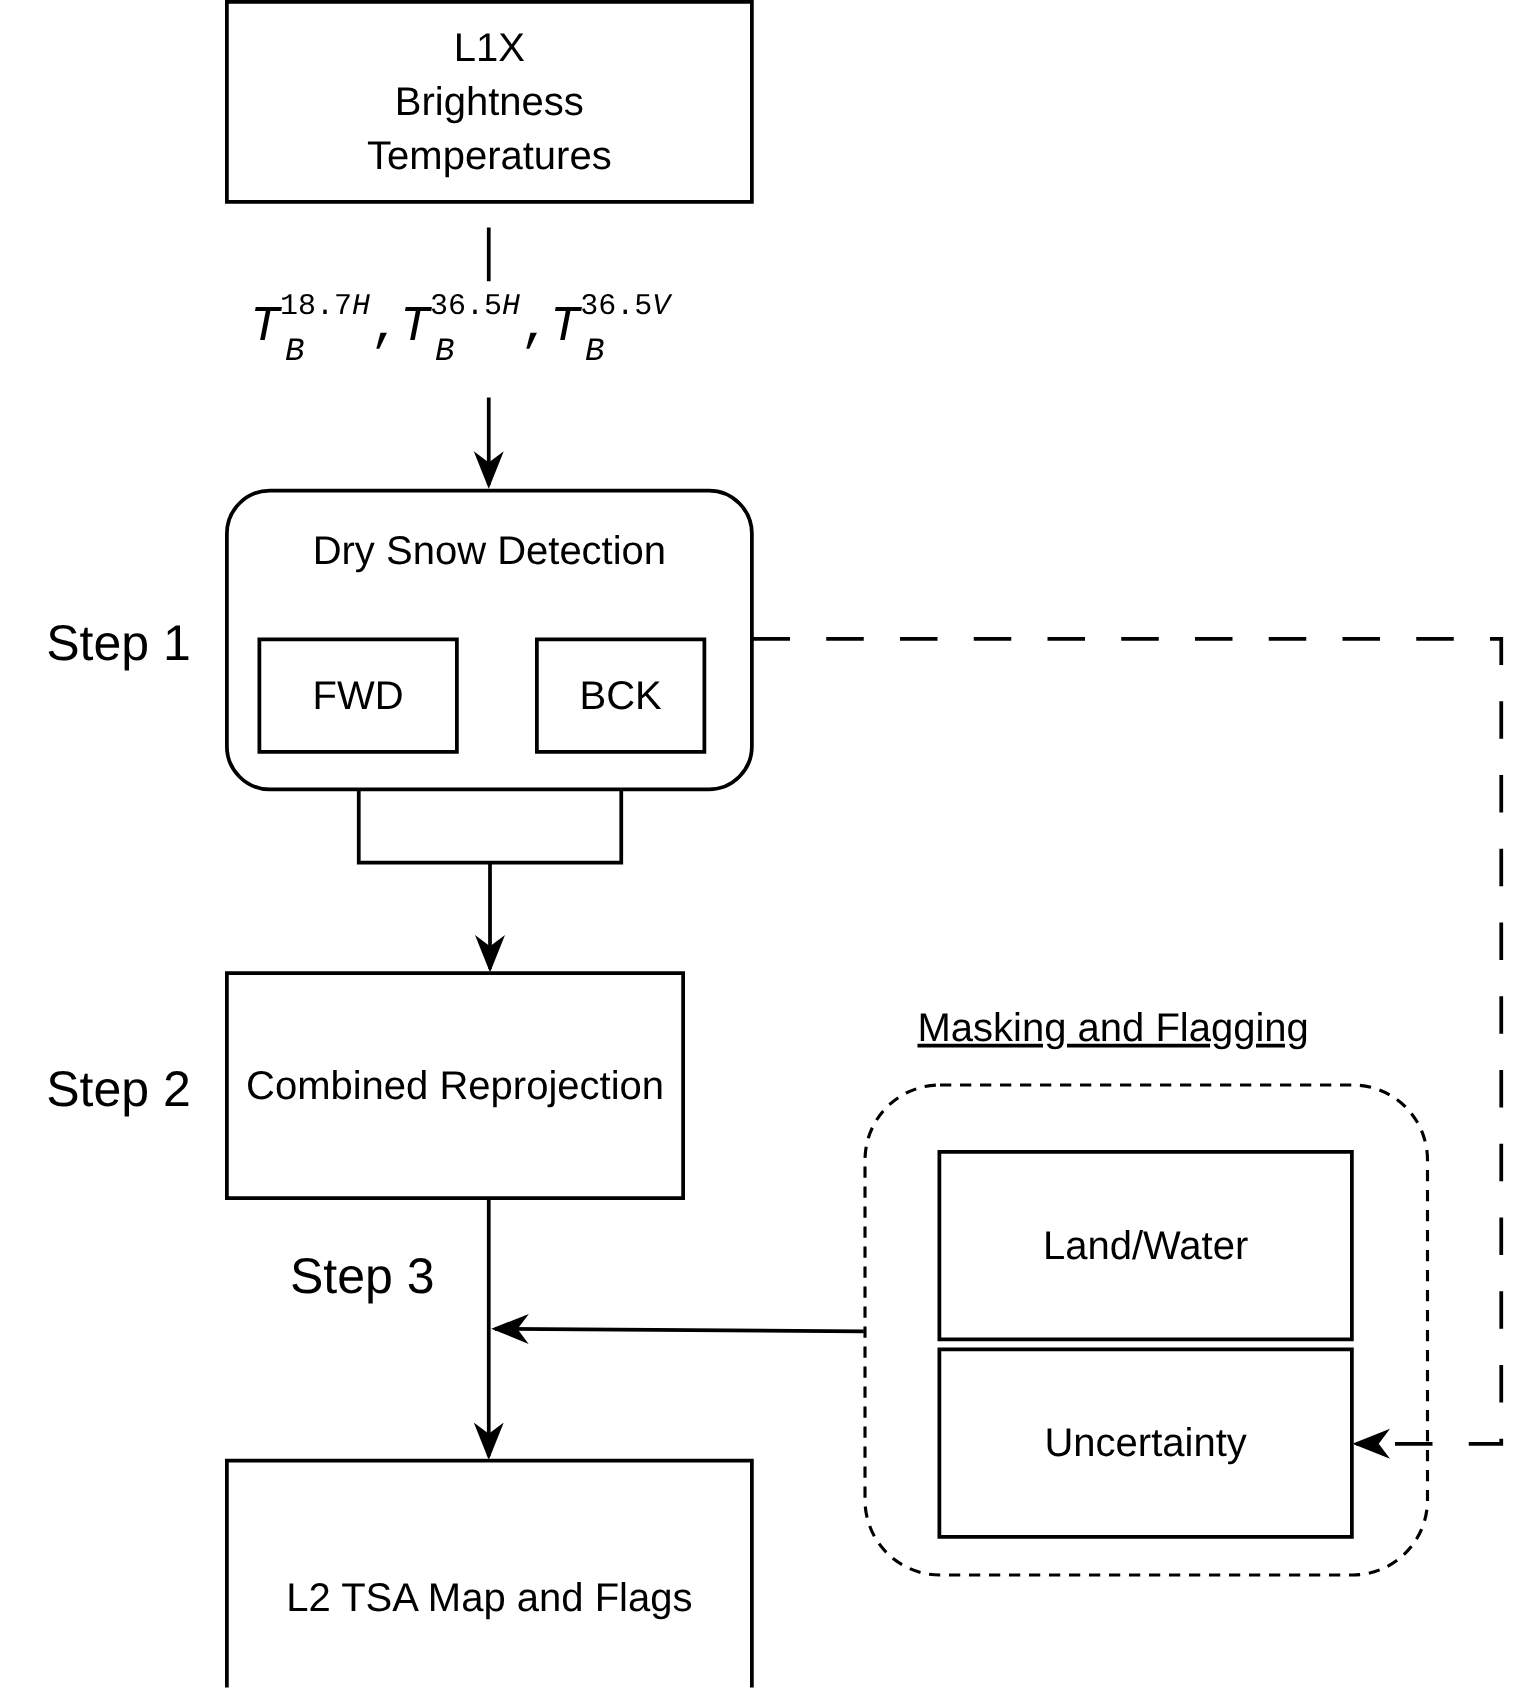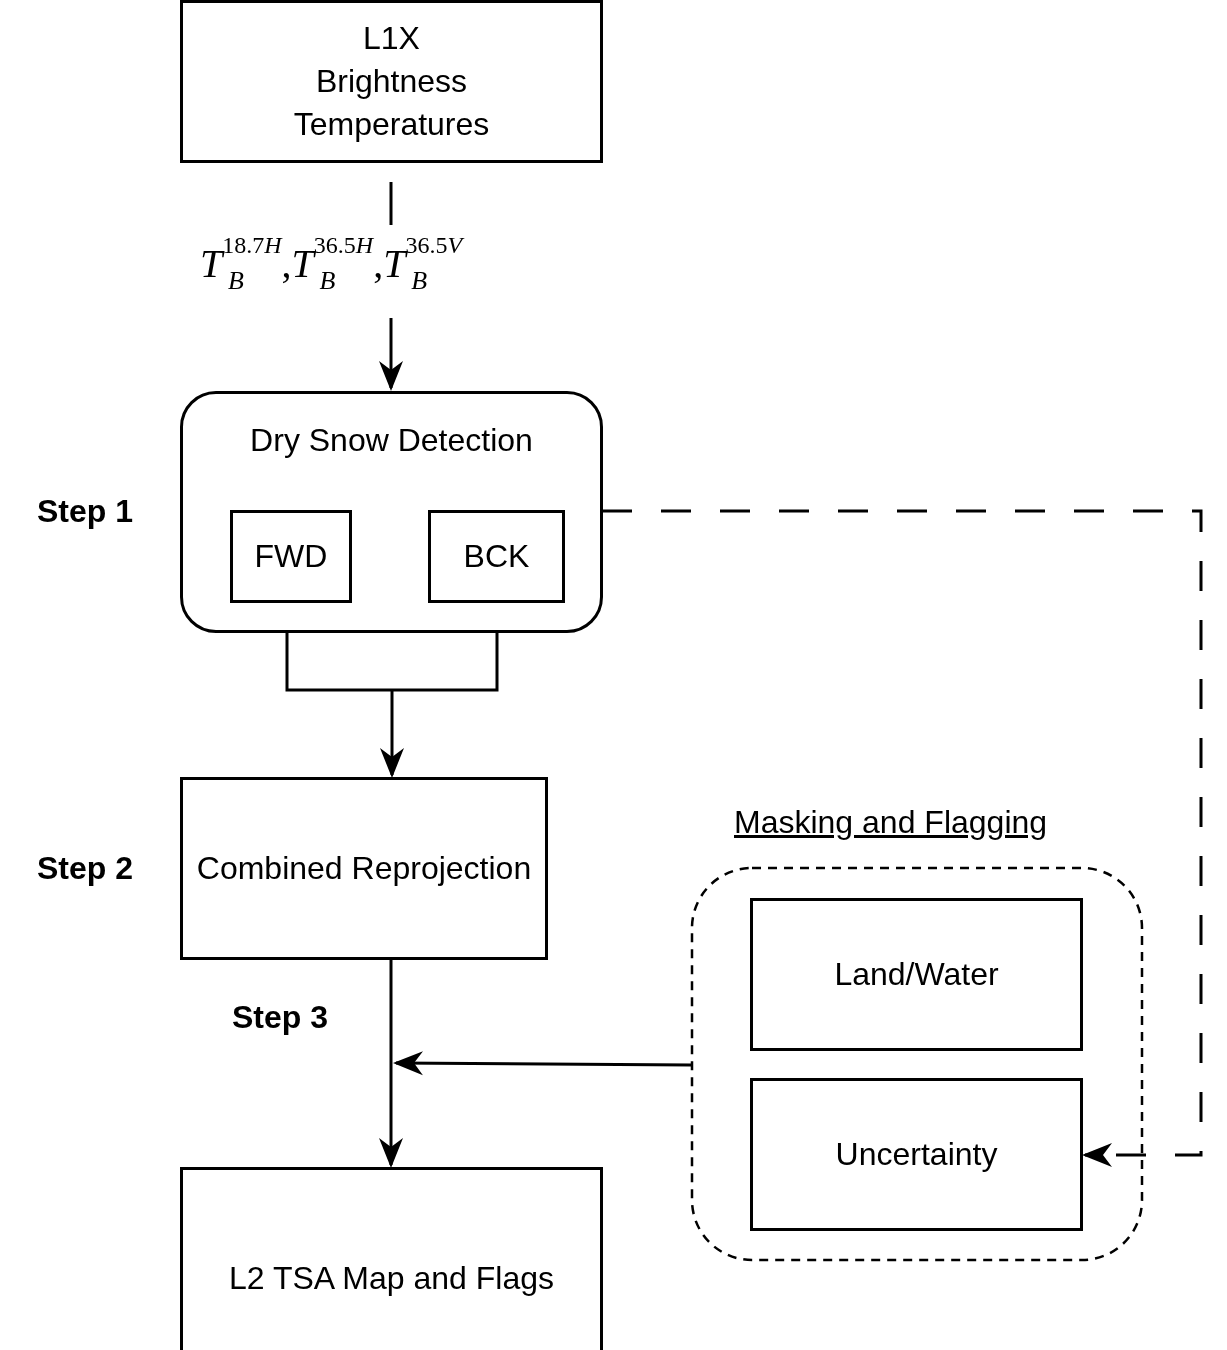--- a/index.html
+++ b/index.html
@@ -1,21 +1,21 @@
 <!DOCTYPE html>
 <html><head>
 <meta charset="utf-8">
 <style>
   html, body { margin: 0; padding: 0; background: #ffffff; }
   body { width: 1227px; height: 1350px; position: relative; overflow: hidden; font-family: "Liberation Sans", sans-serif; color: #000; }
   svg.wires { position: absolute; left: 0; top: 0; width: 1227px; height: 1350px; }
   .box { position: absolute; box-sizing: border-box; border: 3px solid #000; background: #fff; display: flex; align-items: center; justify-content: center; text-align: center; font-size: 32px; line-height: 43px; }
   .label { position: absolute; font-size: 32px; white-space: nowrap; text-decoration: underline; }
-  .step { position: absolute; font-size: 32px; font-weight: bold; white-space: nowrap; }
-  .math { position: absolute; font-family: Liberation Serif, serif; font-style: italic; font-size: 40px; white-space: nowrap; }
+  .step { position: absolute; font-size: 40px; font-weight: normal; white-space: nowrap; }
+  .math { position: absolute; font-family: Liberation Mono, monospace; font-style: italic; font-size: 40px; white-space: nowrap; }
   .math .sym { position: relative; display: inline-block; }
   .math sup { font-size: 24px; position: relative; top: -8px; vertical-align: top; font-style: normal; }
   .math sup i { font-style: italic; }
   .math sub { font-size: 26px; }
 </style>
 </head>
 <body>
 
 <svg class="wires" viewBox="0 0 1227 1350">
   <defs>
@@ -43,26 +43,26 @@
 Brightness
 Temperatures</div>
 
 <div class="math" style="left:200px;top:240px;">
   <span class="sym"><span>T</span><sup>18.7<i>H</i></sup><sub style="position:absolute;left:28px;top:26px;">B</sub></span><span style="font-style:normal;">,</span><span class="sym"><span>T</span><sup>36.5<i>H</i></sup><sub style="position:absolute;left:28px;top:26px;">B</sub></span><span style="font-style:normal;">,</span><span class="sym"><span>T</span><sup>36.5<i>V</i></sup><sub style="position:absolute;left:28px;top:26px;">B</sub></span>
 </div>
 
 <div class="box" style="left:180px;top:391px;width:423px;height:242px;border-radius:36px;align-items:flex-start;">
   <span style="margin-top:25px;text-align:right;">Dry Snow Detection</span>
 </div>
-<div class="box" style="left:230px;top:510px;width:122px;height:93px;">FWD</div>
+<div class="box" style="left:206px;top:510px;width:161px;height:93px;">FWD</div>
 <div class="box" style="left:428px;top:510px;width:137px;height:93px;">BCK</div>
 
 <div class="box" style="left:180px;top:777px;width:368px;height:183px;">Combined Reprojection</div>
 
 <div class="box" style="left:180px;top:1167px;width:423px;height:223px;text-align:right;">L2 TSA Map and Flags</div>
 
 <div class="label" style="left:734px;top:804px;">Masking and Flagging</div>
-<div class="box" style="left:750px;top:898px;width:333px;height:153px;">Land/Water</div>
+<div class="box" style="left:750px;top:920px;width:333px;height:153px;">Land/Water</div>
 <div class="box" style="left:750px;top:1078px;width:333px;height:153px;">Uncertainty</div>
 
 <div class="step" style="left:37px;top:493px;">Step 1</div>
 <div class="step" style="left:37px;top:850px;">Step 2</div>
 <div class="step" style="left:232px;top:999px;">Step 3</div>
 
 </body></html>

